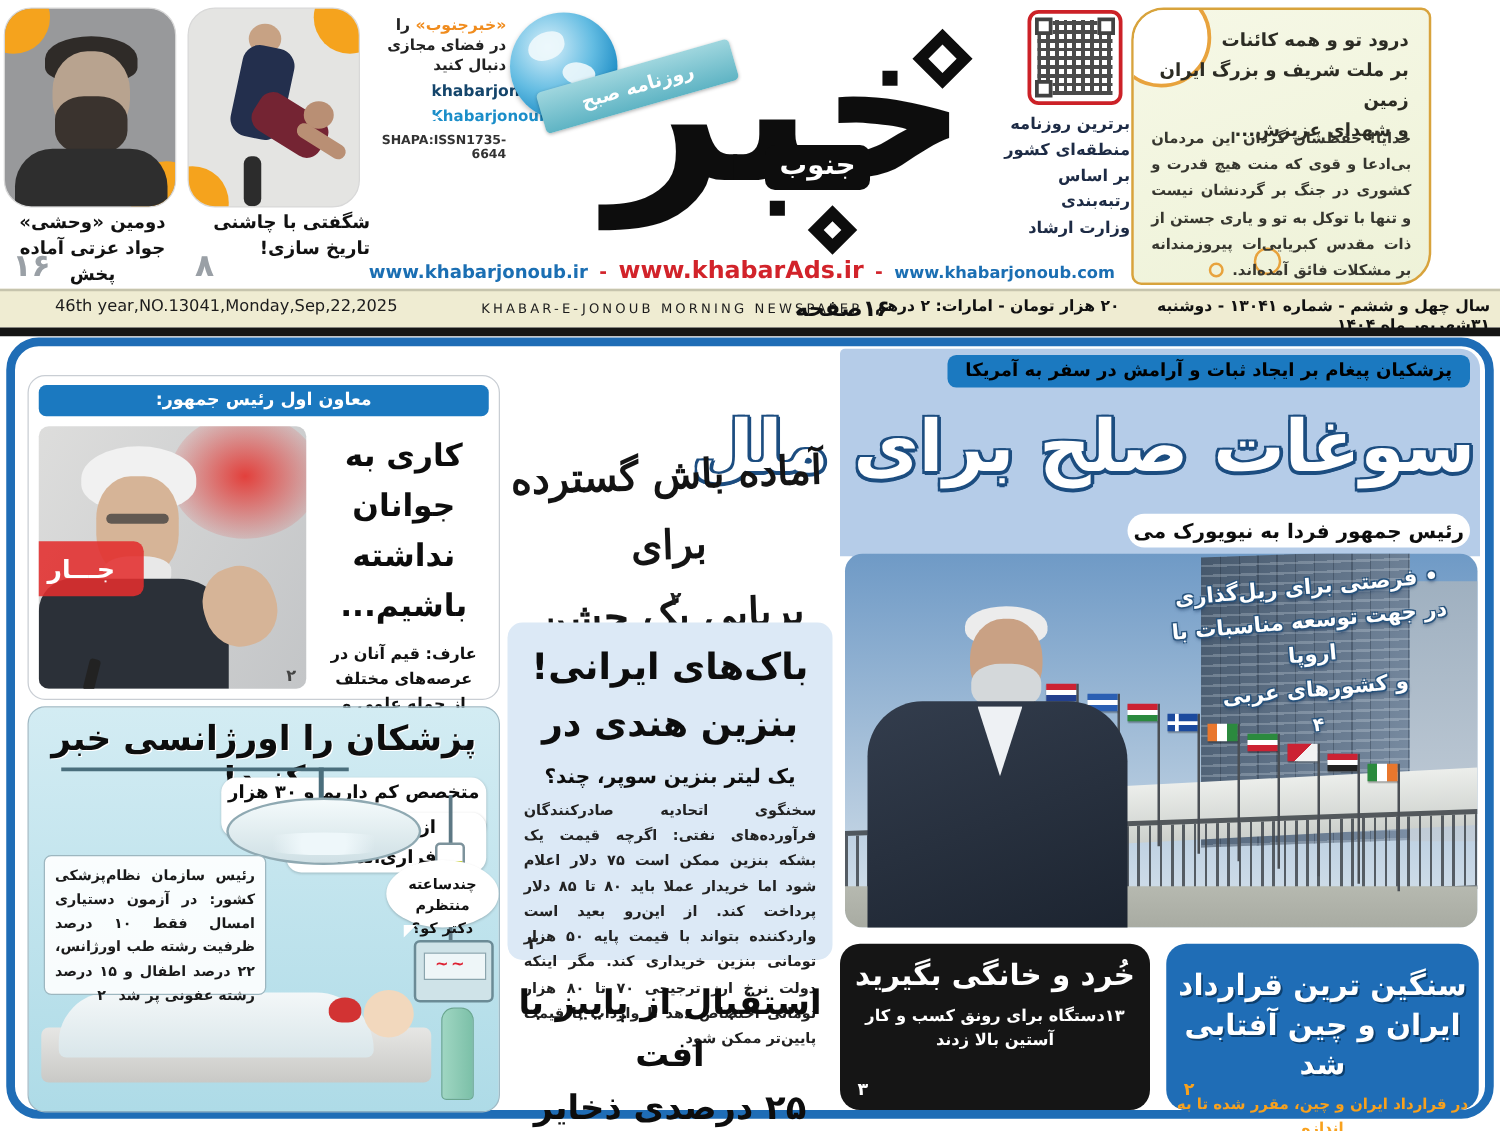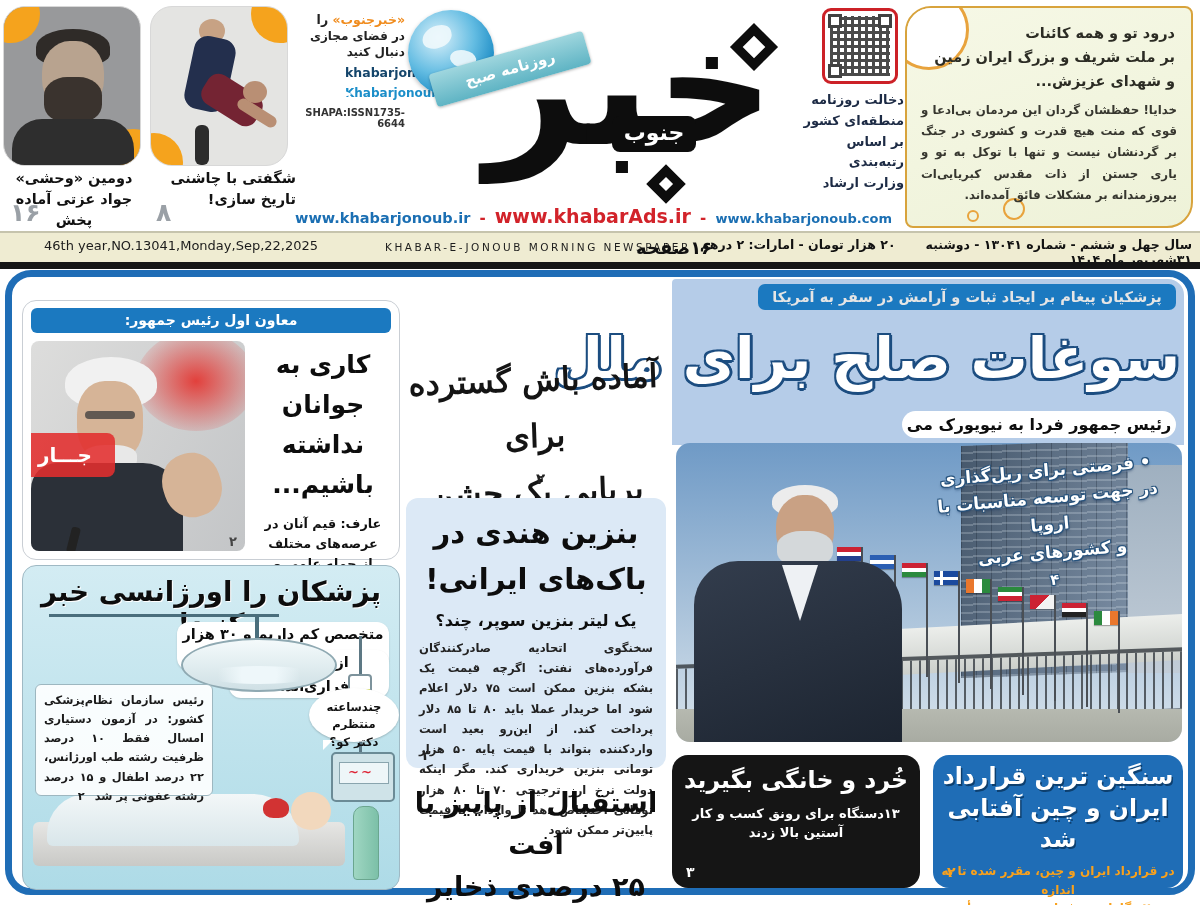--- a/index.html
+++ b/index.html
@@ -50,21 +50,21 @@
 
   
   .qr{position:absolute;left:822px;top:8px;width:76px;height:76px;border:3px solid #cc2127;border-radius:9px;background:#fff;padding:5px;}
   .qr .grid{width:100%;height:100%;
      background:repeating-linear-gradient(90deg,#2b2b2b 0 3px,transparent 3px 7px),
                 repeating-linear-gradient(0deg,#2b2b2b 0 3px,transparent 3px 7px);opacity:.85;position:relative;}
   .qr .eye{position:absolute;width:14px;height:14px;border:3px solid #222;background:#fff;}
   .qr-cap{position:absolute;left:800px;top:90px;width:104px;text-align:right;font-weight:800;font-size:13px;line-height:1.6;color:#1d2b45;}
 
   
-  .prayer{position:absolute;left:905px;top:6px;width:288px;height:222px;border:2px solid #d8a33c;border-radius:26px 8px 26px 8px;
+  .prayer{position:absolute;left:905px;top:6px;width:240px;height:222px;border:2px solid #d8a33c;border-radius:26px 8px 26px 8px;
           background:linear-gradient(160deg,#f6f8e6,#eef2d8);overflow:hidden;}
   .prayer .slash{position:absolute;left:-18px;top:-18px;width:80px;height:80px;border:3px solid #e8a33d;border-radius:50%;background:#fff;}
   .prayer .c1,.prayer .c2{position:absolute;border:2px solid #e8a33d;border-radius:50%;}
   .prayer-title{position:absolute;right:16px;top:14px;text-align:right;font-weight:800;font-size:14.5px;line-height:1.65;color:#2c2c24;}
   .prayer-body{position:absolute;right:14px;left:14px;top:92px;text-align:justify;font-weight:600;font-size:11.8px;line-height:1.8;color:#37372f;}
 
   
   .dateline{position:absolute;left:0;top:231px;width:1200px;height:31px;background:#efecd2;border-top:2px solid #c6c4ad;}
   .rule{position:absolute;left:0;top:262px;width:1200px;height:7px;background:#151515;}
   .d-en{position:absolute;left:44px;top:238px;font-size:13px;font-weight:500;color:#1c1c1c;}
@@ -72,21 +72,21 @@
   .d-pages{position:absolute;left:636px;top:237px;font-weight:800;font-size:18px;color:#111;}
   .d-price{position:absolute;left:700px;top:237px;font-weight:800;font-size:12.5px;color:#111;}
   .d-fa{position:absolute;left:880px;top:237px;width:312px;text-align:right;font-weight:800;font-size:12.5px;color:#111;}
 
   
   .frame{position:absolute;left:5px;top:270px;width:1190px;height:625px;border:7px solid #1f6db6;border-radius:26px;background:#fff;}
 
   
   .lead-panel{position:absolute;left:672px;top:279px;width:512px;height:166px;background:#b5cce8;border-radius:4px 16px 0 0;}
   .lead-kicker{position:absolute;left:758px;top:284px;width:418px;height:26px;background:#1b79c0;border-radius:7px;
-               color:#e5e5e5;font-weight:800;font-size:14.5px;line-height:26px;text-align:center;}
+               color:#000000;font-weight:800;font-size:14.5px;line-height:26px;text-align:center;}
   .lead-headline{position:absolute;left:676px;top:308px;width:504px;height:100px;text-align:center;
                  font-weight:900;font-size:57px;line-height:100px;color:#fff;letter-spacing:-1px;white-space:nowrap;
                  text-shadow:2px 2px 0 #1c4d80,-2px -2px 0 #1c4d80,2px -2px 0 #1c4d80,-2px 2px 0 #1c4d80,0 3px 0 #1c4d80,3px 0 0 #1c4d80;}
   .lead-sub{position:absolute;left:902px;top:411px;width:274px;height:27px;background:#fff;border-radius:14px;
             font-weight:800;font-size:16px;line-height:27px;text-align:center;color:#0d0d0d;}
   .photo{position:absolute;left:676px;top:443px;width:506px;height:299px;border-radius:14px;overflow:hidden;
          background:linear-gradient(#6f9ac6,#a9c2da 55%,#d8e3ec);}
   .tower{position:absolute;left:285px;top:0;width:167px;height:232px;transform:skewY(-2deg);
          background:repeating-linear-gradient(0deg,rgba(235,244,250,.22) 0 2px,transparent 2px 8px),
                     repeating-linear-gradient(90deg,rgba(15,25,38,.28) 0 1px,transparent 1px 15px),
@@ -122,21 +122,21 @@
              text-shadow:1px 1px 0 #27537d,-1px -1px 0 #27537d,1px -1px 0 #27537d,-1px 1px 0 #27537d,0 2px 3px rgba(20,50,90,.7);}
   .photo-cap .pg{font-size:15px;margin-top:2px;}
 
   
   .loanbox{position:absolute;left:672px;top:755px;width:248px;height:133px;background:#151515;border-radius:16px;
            color:#fff;text-align:center;}
   .loanbox .h{font-weight:900;font-size:23.5px;line-height:1.35;margin-top:10px;}
   .loanbox .s{font-weight:700;font-size:13px;line-height:1.5;margin-top:7px;}
   .chinabox{position:absolute;left:933px;top:755px;width:250px;height:133px;background:#1f6db6;border-radius:16px;
             color:#fff;text-align:center;}
-  .chinabox .h{font-weight:900;font-size:23.5px;line-height:1.35;margin-top:6px;text-shadow:1.5px 1.5px 0 #0d3f6e;}
+  .chinabox .h{font-weight:900;font-size:23.5px;line-height:1.35;margin-top:18px;text-shadow:1.5px 1.5px 0 #0d3f6e;}
   .chinabox .s{font-weight:700;font-size:12px;line-height:1.55;margin-top:6px;color:#f8a11d;}
   .boxpage{position:absolute;left:14px;bottom:8px;font-weight:800;font-size:14px;}
 
   
   .c-kicker{position:absolute;left:408px;top:287px;width:258px;text-align:center;font-weight:800;font-size:13.5px;line-height:1.5;color:#0d0d0d;}
   .c-head1{position:absolute;left:402px;top:352px;width:268px;text-align:center;font-weight:900;font-size:32px;line-height:1.75;
            color:#141414;transform:rotate(-2deg);font-family:"DejaVu Serif","Liberation Serif",serif;}
   .c-page{position:absolute;font-weight:800;font-size:15px;color:#222;}
   .gasbox{position:absolute;left:406px;top:498px;width:260px;height:270px;background:#dce9f6;border-radius:12px;}
   .gasbox .h{font-weight:900;font-size:29px;line-height:1.6;text-align:center;color:#0d0d0d;margin-top:12px;}
@@ -276,21 +276,21 @@
   </div>
 
   <div class="qr">
     <div class="grid">
       <span class="eye" style="left:-2px;top:-2px;"></span>
       <span class="eye" style="right:-2px;top:-2px;"></span>
       <span class="eye" style="left:-2px;bottom:-2px;"></span>
     </div>
   </div>
   <div class="qr-cap fa">
-    <div>دخالت روزنامه</div>
+    <div>برترین روزنامه</div>
     <div>منطقه‌ای کشور</div>
     <div>بر اساس</div>
     <div>رتبه‌بندی</div>
     <div>وزارت ارشاد</div>
   </div>
 
   <div class="prayer">
     <div class="slash"></div>
     <div class="c1" style="left:96px;bottom:6px;width:22px;height:22px;"></div>
     <div class="c2" style="left:60px;bottom:4px;width:12px;height:12px;"></div>
@@ -390,22 +390,22 @@
   </div>
 
   <div class="c-head1 fa">
     <div>آماده باش گسترده برای</div>
     <div>برپایی یک جشن ملی</div>
   </div>
   <div class="c-page fa" style="left:536px;top:470px;">۲</div>
 
   <div class="gasbox fa">
     <div class="h">
+      <div>باک‌های ایرانی!</div>
       <div>بنزین هندی در</div>
-      <div>باک‌های ایرانی!</div>
     </div>
     <div class="sh">یک لیتر بنزین سوپر، چند؟</div>
     <div class="b">سخنگوی اتحادیه صادرکنندگان فرآورده‌های نفتی: اگرچه قیمت یک بشکه بنزین ممکن است ۷۵ دلار اعلام شود اما خریدار عملا باید ۸۰ تا ۸۵ دلار پرداخت کند. از این‌رو بعید است واردکننده بتواند با قیمت پایه ۵۰ هزار تومانی بنزین خریداری کند. مگر اینکه دولت نرخ ارز ترجیحی ۷۰ تا ۸۰ هزار تومانی اختصاص دهد تا واردات با قیمت پایین‌تر ممکن شود</div>
     <div class="pg">۳</div>
   </div>
 
   <div class="autumn fa">
     <div>استقبال از پاییز با افت</div>
     <div>۲۵ درصدی ذخایر سدها</div>
 

